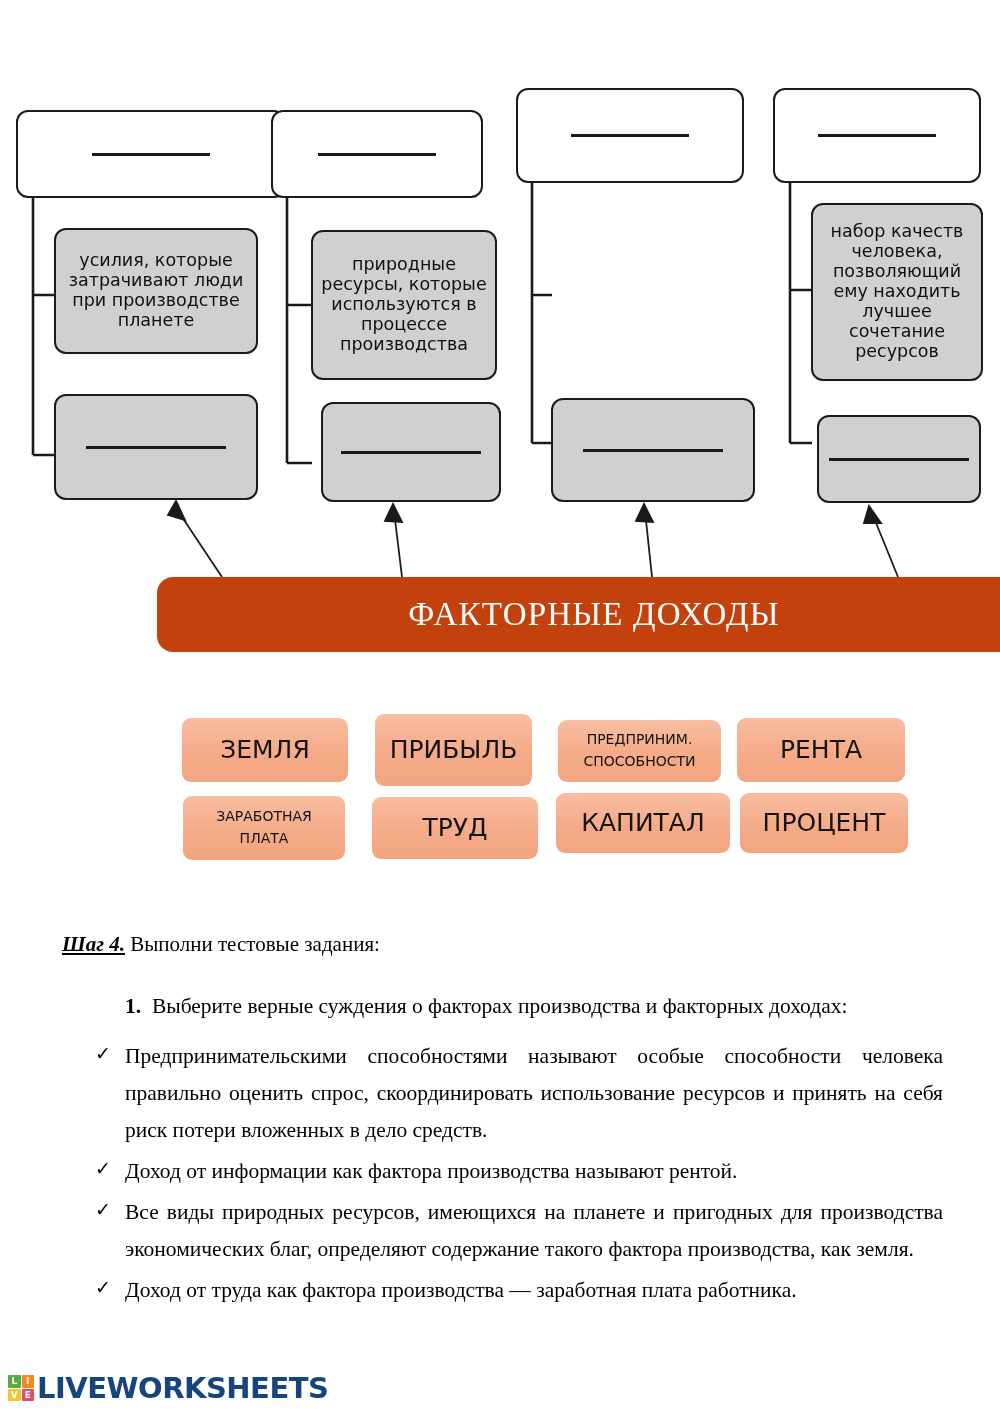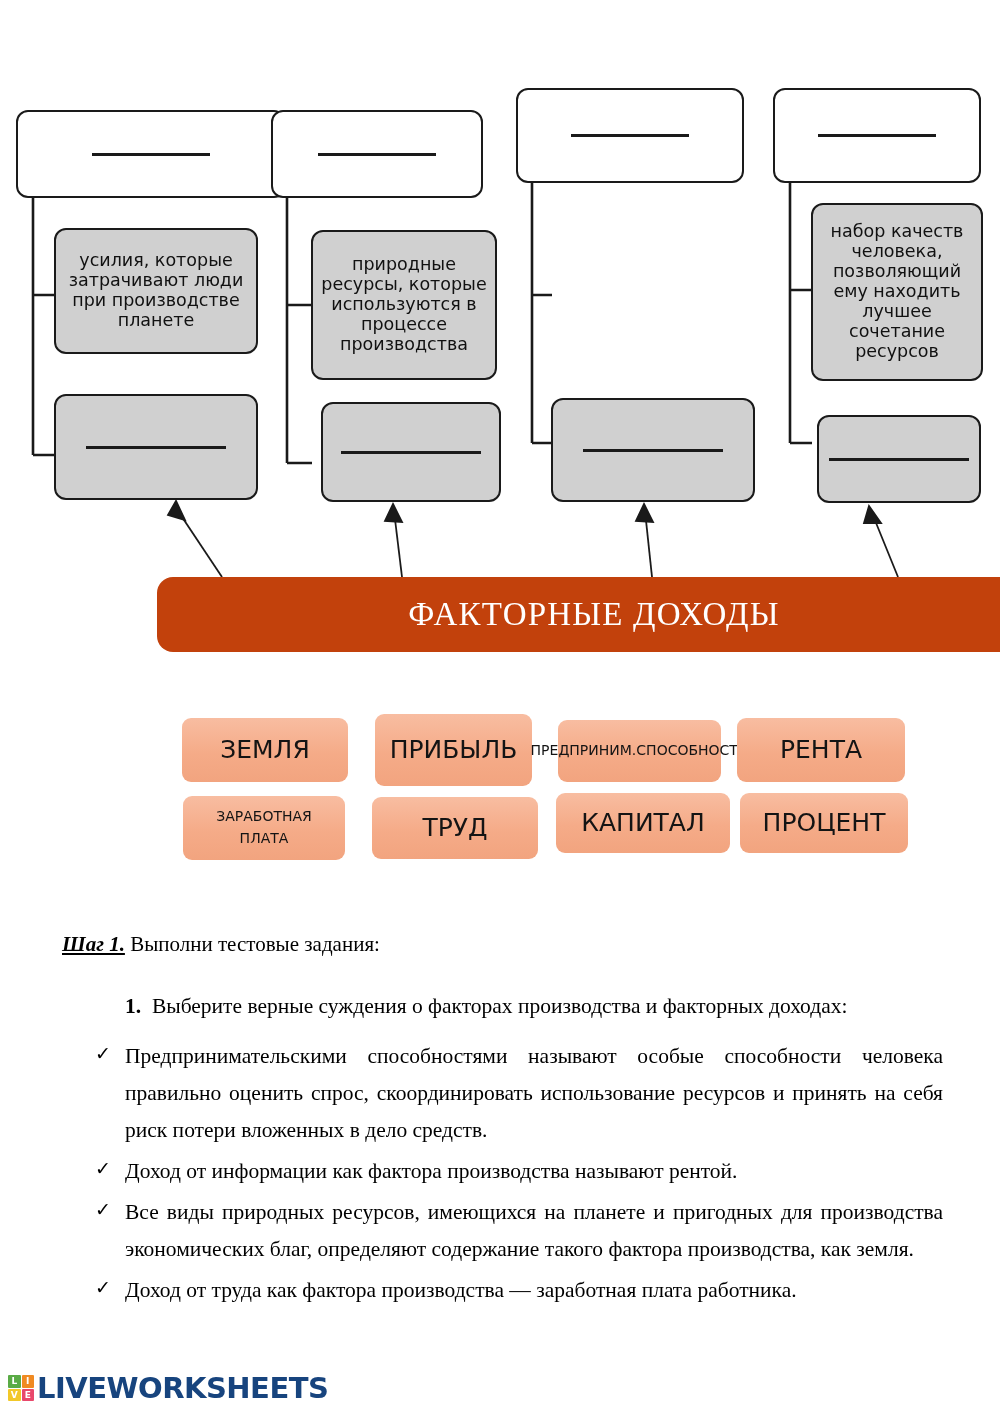--- a/index.html
+++ b/index.html
@@ -246,39 +246,39 @@
   </div>
   <div class="node desc" style="left:811px; top:203px; width:172px; height:178px;">набор качеств человека, позволяющий ему находить лучшее сочетание ресурсов</div>
   <div class="node answer" style="left:817px; top:415px; width:164px; height:88px;">
     <span class="blank-line long"></span>
   </div>
 
   <div id="banner">ФАКТОРНЫЕ ДОХОДЫ</div>
 
   <div class="tag big" style="left:182px; top:718px; width:166px; height:64px;">ЗЕМЛЯ</div>
   <div class="tag big" style="left:375px; top:714px; width:157px; height:72px;">ПРИБЫЛЬ</div>
-  <div class="tag small" style="left:558px; top:720px; width:163px; height:62px; flex-direction:row;">
+  <div class="tag small" style="left:558px; top:720px; width:163px; height:62px; flex-direction:column;">
     <span>ПРЕДПРИНИМ.</span>
     <span>СПОСОБНОСТИ</span>
   </div>
   <div class="tag big" style="left:737px; top:718px; width:168px; height:64px;">РЕНТА</div>
 
   <div class="tag small" style="left:183px; top:796px; width:162px; height:64px; flex-direction:column;">
     <span>ЗАРАБОТНАЯ</span>
     <span>ПЛАТА</span>
   </div>
   <div class="tag big" style="left:372px; top:797px; width:166px; height:62px;">ТРУД</div>
   <div class="tag big" style="left:556px; top:793px; width:174px; height:60px;">КАПИТАЛ</div>
   <div class="tag big" style="left:740px; top:793px; width:168px; height:60px;">ПРОЦЕНТ</div>
 </div>
 
 <div id="body-text">
 
   <div class="step-line">
-    <span class="step-label">Шаг 1.</span><span> Выполни тестовые задания:</span>
+    <span class="step-label">Шаг 4.</span><span> Выполни тестовые задания:</span>
   </div>
 
   <div class="q-line">
     <span class="q-num">1.</span>&nbsp;&nbsp;<span>Выберите верные суждения о факторах производства и факторных доходах:</span>
   </div>
 
   <div class="check-list">
     <div class="check-item">
       <span class="check-mark">✓</span>
       <span>Предпринимательскими способностями называют особые способности человека правильно оценить спрос, скоординировать использование ресурсов и принять на себя риск потери вложенных в дело средств.</span>

